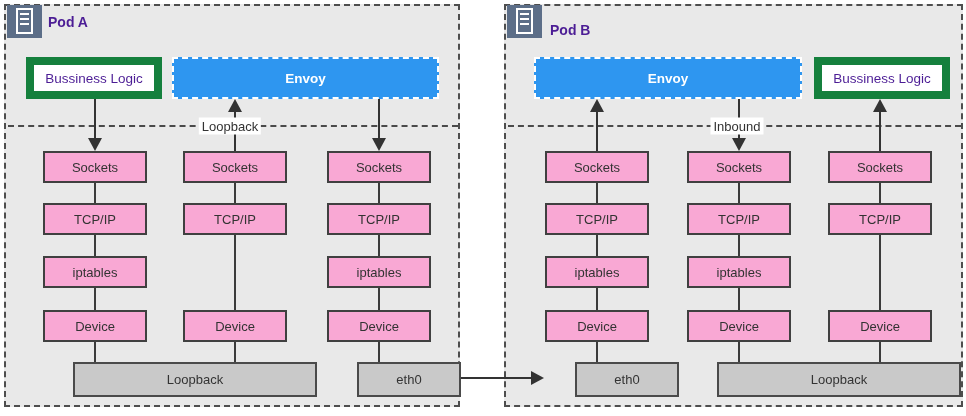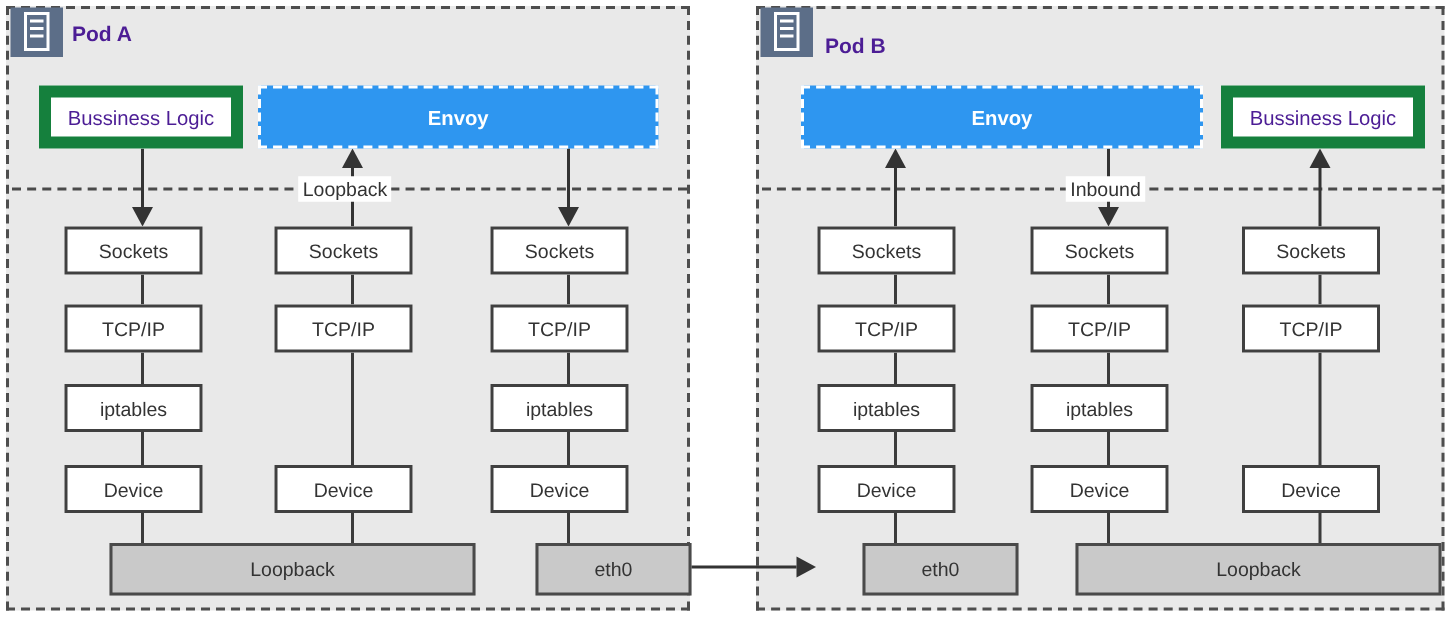--- a/index.html
+++ b/index.html
@@ -17,21 +17,21 @@
 
   .tbox{position:absolute;top:51px;height:42px;box-sizing:border-box;z-index:5;
         display:flex;align-items:center;justify-content:center;font-size:13.5px;}
   .business{background:#fff;border:8px solid #15803d;color:#4c1d95;}
   .envoy{background:#2E96F0;border:2px dashed #fff;color:#fff;font-weight:600;}
 
   .flow-line{position:absolute;top:119px;height:0;border-top:2px dashed #4A4A4A;z-index:1;}
   .flow-label{position:absolute;top:120px;transform:translate(-50%,-50%);
         background:#fff;padding:1px 3px;font-size:13px;color:#333;z-index:4;white-space:nowrap;}
 
-  .n{position:absolute;width:92px;height:32px;background:#ffffff;border:2px solid #404040;
+  .n{position:absolute;width:104px;height:32px;background:#f9a8d4;border:2px solid #404040;
      box-sizing:border-box;display:flex;align-items:center;justify-content:center;
      font-size:13px;z-index:5;}
   .g{position:absolute;top:356px;height:35px;background:#C9C9C9;border:2px solid #4A4A4A;
      box-sizing:border-box;display:flex;align-items:center;justify-content:center;
      font-size:13px;z-index:5;margin-left:30px;}
 
   .v{position:absolute;width:2px;background:#3B3B3B;z-index:2;}
   .al{position:absolute;width:2px;background:#333;z-index:2;}
   .hl{position:absolute;height:2px;background:#333;z-index:2;}
   .ad{position:absolute;width:0;height:0;border-left:7px solid transparent;

